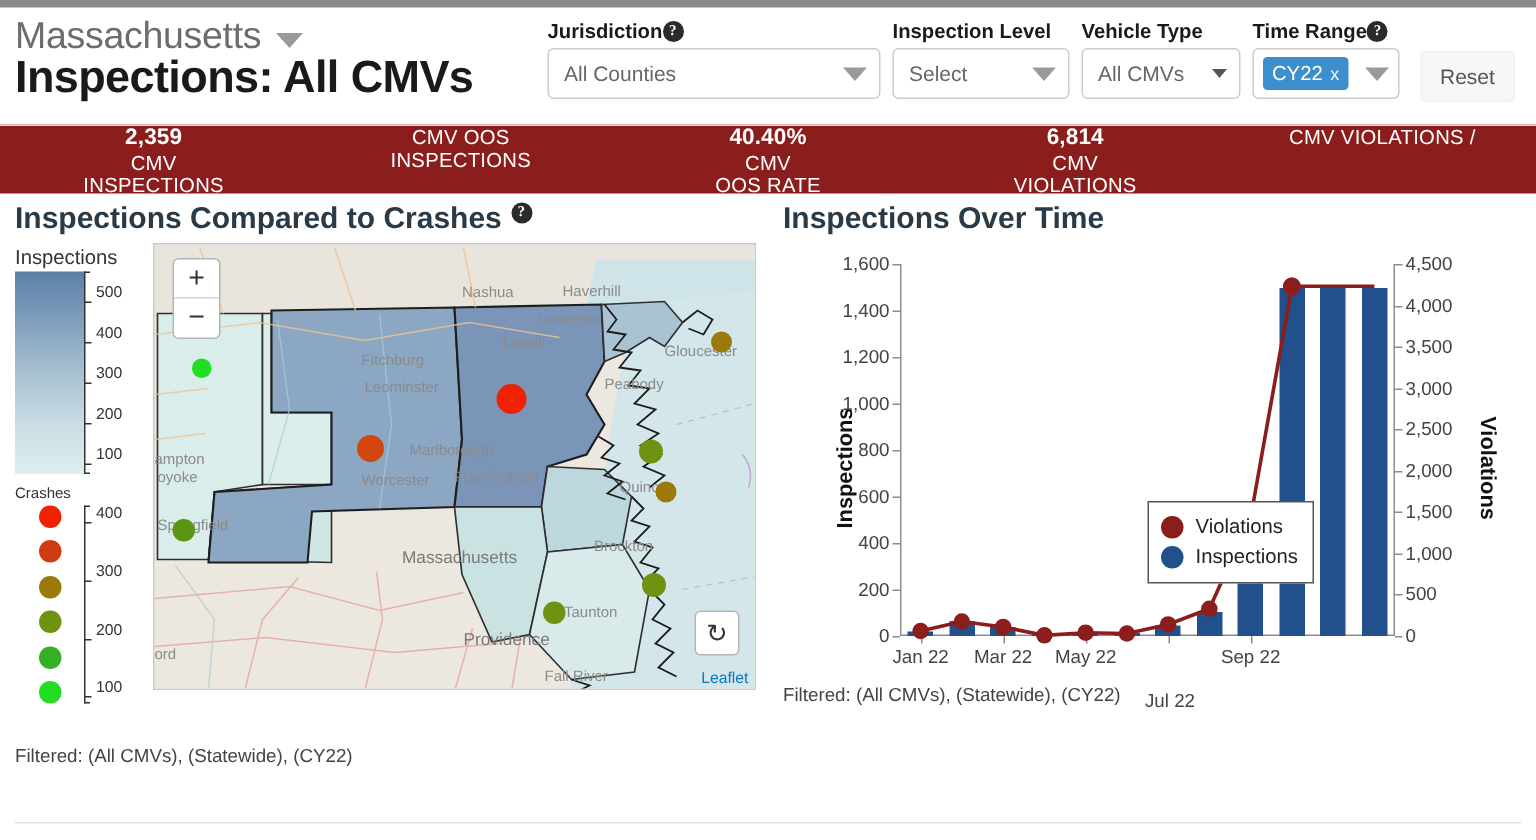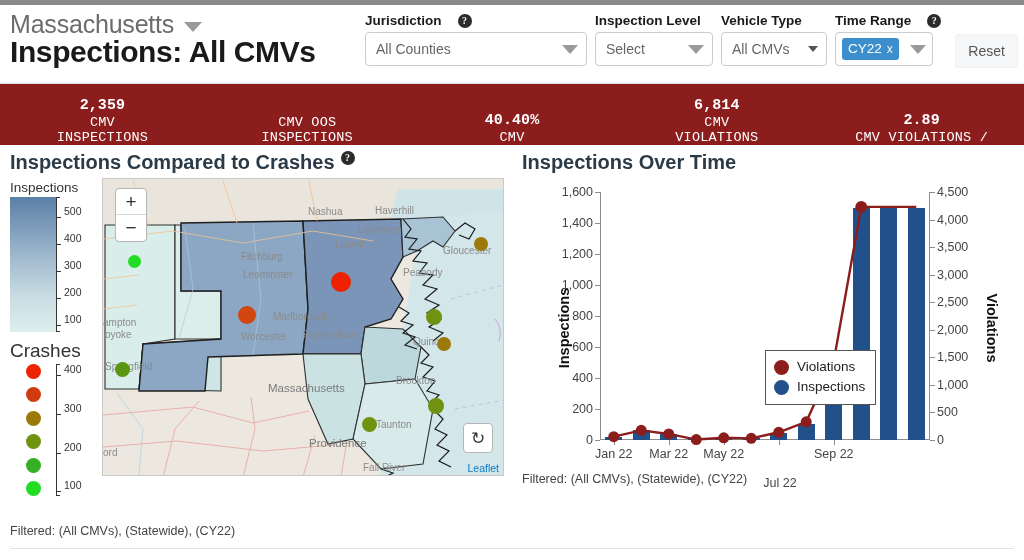--- a/index.html
+++ b/index.html
@@ -18,21 +18,21 @@
   .state-row { display:flex; align-items:center; gap:10px; }
   .state-name { font-size:25px; color:#6c6c6c; font-weight:400; letter-spacing:-.2px; line-height:1.05; }
   .caret-down {
     width:0;height:0;border-left:9px solid transparent;border-right:9px solid transparent;
     border-top:10px solid #9a9a9a; margin-top:5px; cursor:pointer;
   }
   .page-title { font-size:30px; font-weight:700; color:#1a1a1a; line-height:1.1; margin-top:-2px; letter-spacing:-.4px;}
 
   .filters { display:flex; align-items:flex-start; gap:0px; padding-top:4px; }
   .fgroup { display:flex; flex-direction:column; margin-right:8px; }
-  .flabel { font-size:13.5px; font-weight:700; color:#1a1a1a; margin-bottom:4px; display:flex; align-items:center; gap:16px; white-space:nowrap; }
+  .flabel { font-size:13.5px; font-weight:700; color:#1a1a1a; margin-bottom:4px; display:flex; align-items:center; gap:0; white-space:nowrap; }
   .qmark {
     display:inline-block; width:14px;height:14px;border-radius:50%;
     background:#2b2b2b; color:#fff; font-size:10px; font-weight:700;
     text-align:center; line-height:14px; cursor:pointer; font-family:"Liberation Serif", serif;
   }
   .ctrl {
     height:34px; border:1px solid #ccc; border-radius:4px; background:#fff;
     display:flex; align-items:center; justify-content:space-between;
     padding:0 8px 0 10px; font-size:14px; color:#666; cursor:pointer;
   }
@@ -48,21 +48,21 @@
     padding:4px 6px; display:flex; align-items:center; gap:5px; line-height:1;
   }
   .chip .x { font-size:12px; opacity:.95; cursor:pointer; }
   .reset-btn {
     height:34px; margin-top:21px; margin-left:6px; padding:0 12px; font-size:14px; color:#555;
     background:#f6f7f8; border:1px solid #f0f0f0; border-radius:3px; cursor:pointer;
     display:flex; align-items:center;
   }
 
   
-  .kpibar { background:#8c1d1d; height:62px; display:flex; align-items:flex-end; border-top:1px solid #dcdcdc;font-family:Liberation Mono, monospace; }
+  .kpibar { background:#8c1d1d; height:46px; display:flex; align-items:flex-start; border-top:1px solid #dcdcdc; }
   .kpi { flex:1; text-align:center; color:#fff; line-height:1.12; }
   .kpi .num { font-size:15px; font-weight:700; letter-spacing:.1px; }
   .kpi .lbl { font-size:13.5px; font-weight:400; letter-spacing:.2px; }
 
   
   .panels { display:flex; height:auto; }
   .panel-left { width:512px; padding:6px 8px 0 10px; }
   .panel-right { width:512px; padding:6px 6px 0 10px; }
   .panel-title { font-size:20px; font-weight:700; color:#2b3a47; display:flex; align-items:flex-start; gap:6px; margin-bottom:4px; }
 
@@ -77,21 +77,21 @@
   .axis { position:relative; width:42px; }
   .axis:before {
     content:""; position:absolute; left:0; top:0; bottom:0; width:1px; background:#333;
   }
   .axis .tk { position:absolute; left:0; font-size:10.5px; color:#333; white-space:nowrap; }
   .axis .tk:before { content:""; position:absolute; left:0px; top:50%; width:5px; height:1px; background:#333; }
   .axis .tk span { margin-left:8px; display:inline-block; transform:translateY(-50%); }
   .axis .cap-t, .axis .cap-b { position:absolute; left:0; width:4px; height:1px; background:#333; }
   .axis .cap-t { top:0; } .axis .cap-b { bottom:0; }
 
-  .crash-head { font-size:19px; color:#333; margin:8px 0 2px 0; }
+  .crash-head { font-size:10px; color:#333; margin:8px 0 2px 0; }
   .dots-row { display:flex; }
   .dots { width:46px; display:flex; flex-direction:column; align-items:center; justify-content:space-between; height:132px; }
   .dot { width:15px; height:15px; border-radius:50%; }
 
   .map {
     position:relative; width:408px; height:298px; overflow:hidden;
     border:1px solid #c9c9c9; background:#e8e4dc;
   }
   .zoomctl {
     position:absolute; left:12px; top:9px; width:32px; background:#fff;
@@ -205,28 +205,28 @@
     <div class="lbl">CMV</div>
     <div class="lbl">INSPECTIONS</div>
   </div>
   <div class="kpi">
     <div class="lbl">CMV OOS</div>
     <div class="lbl">INSPECTIONS</div>
   </div>
   <div class="kpi">
     <div class="num">40.40%</div>
     <div class="lbl">CMV</div>
+    <div class="lbl">OOS RATE</div>
   </div>
   <div class="kpi">
     <div class="num">6,814</div>
     <div class="lbl">CMV</div>
     <div class="lbl">VIOLATIONS</div>
   </div>
   <div class="kpi">
-    <div class="num">2.89</div>
     <div class="lbl">CMV VIOLATIONS /</div>
   </div>
 </div>
 
 <div class="panels">
 
   <div class="panel-left">
     <div class="panel-title">
       <span>Inspections Compared to Crashes</span>
       <span class="qmark">?</span>

